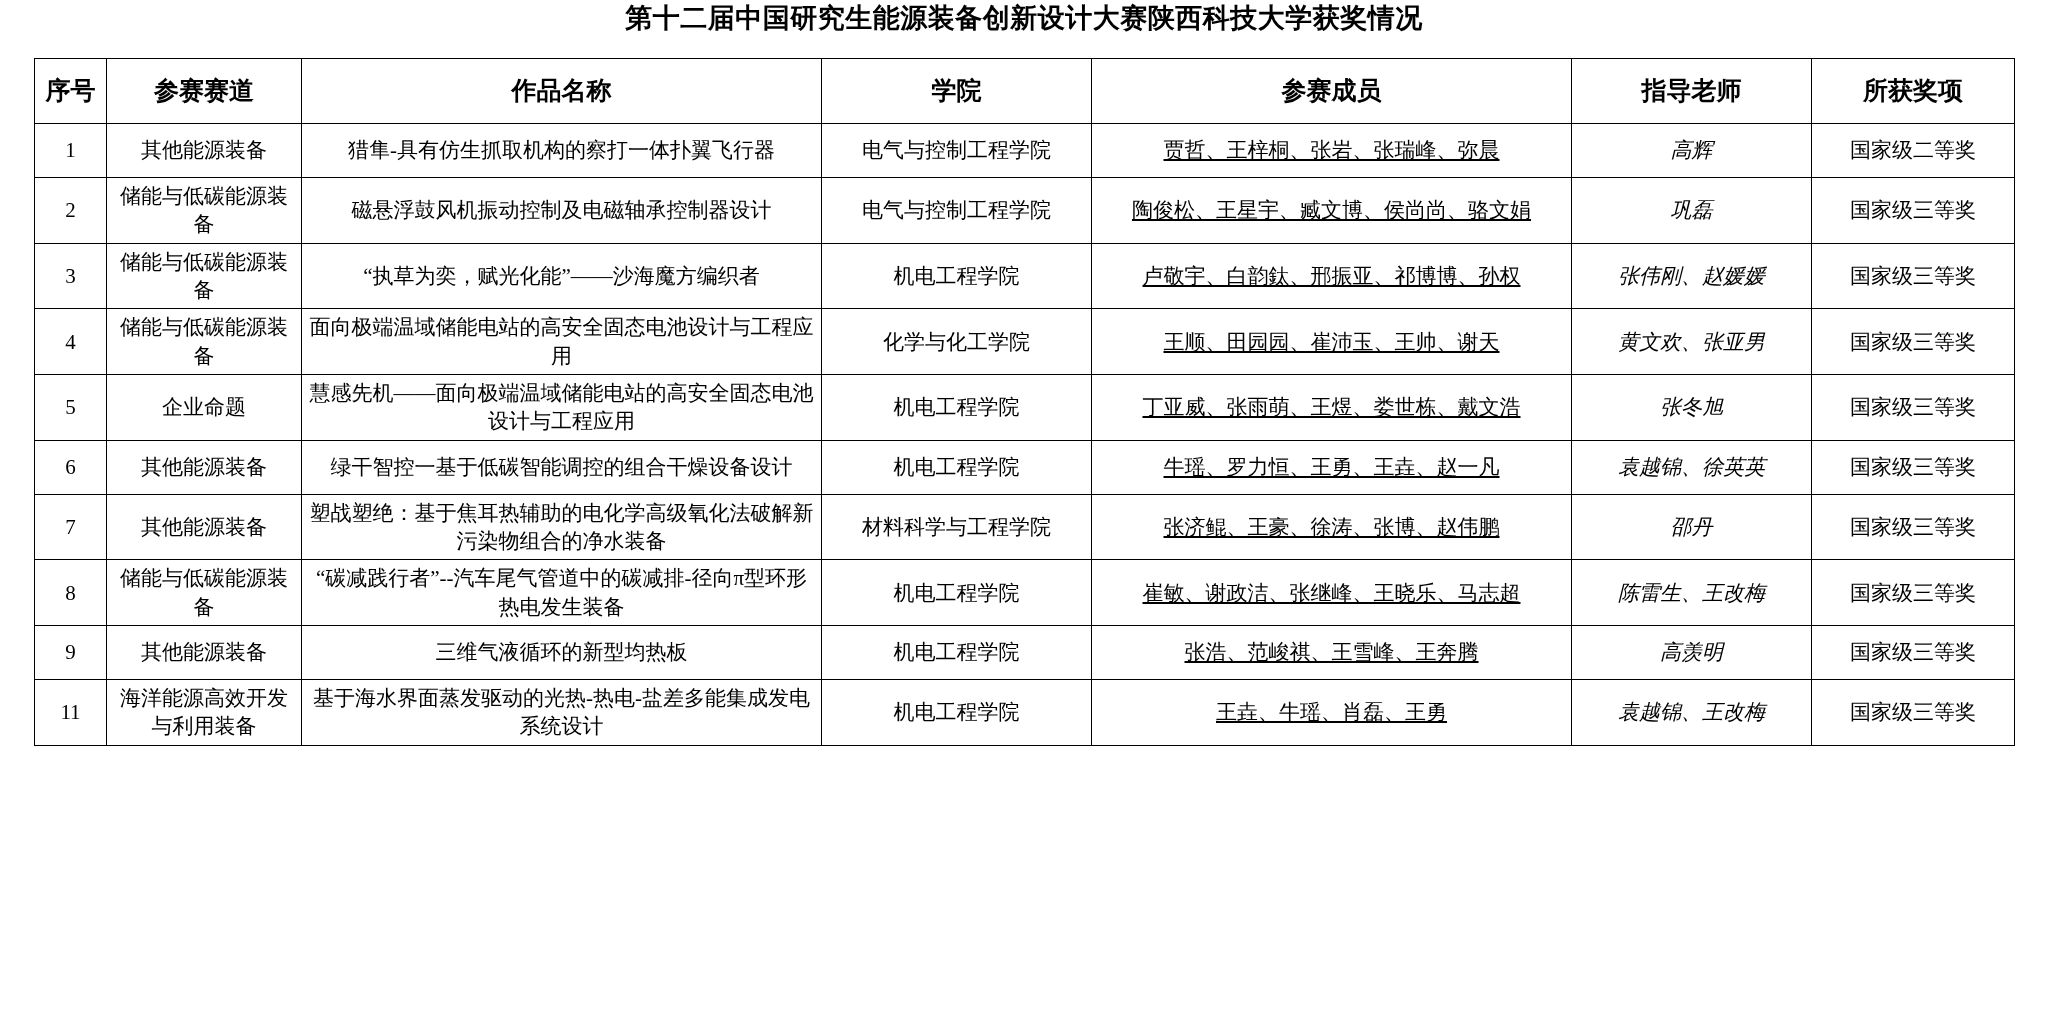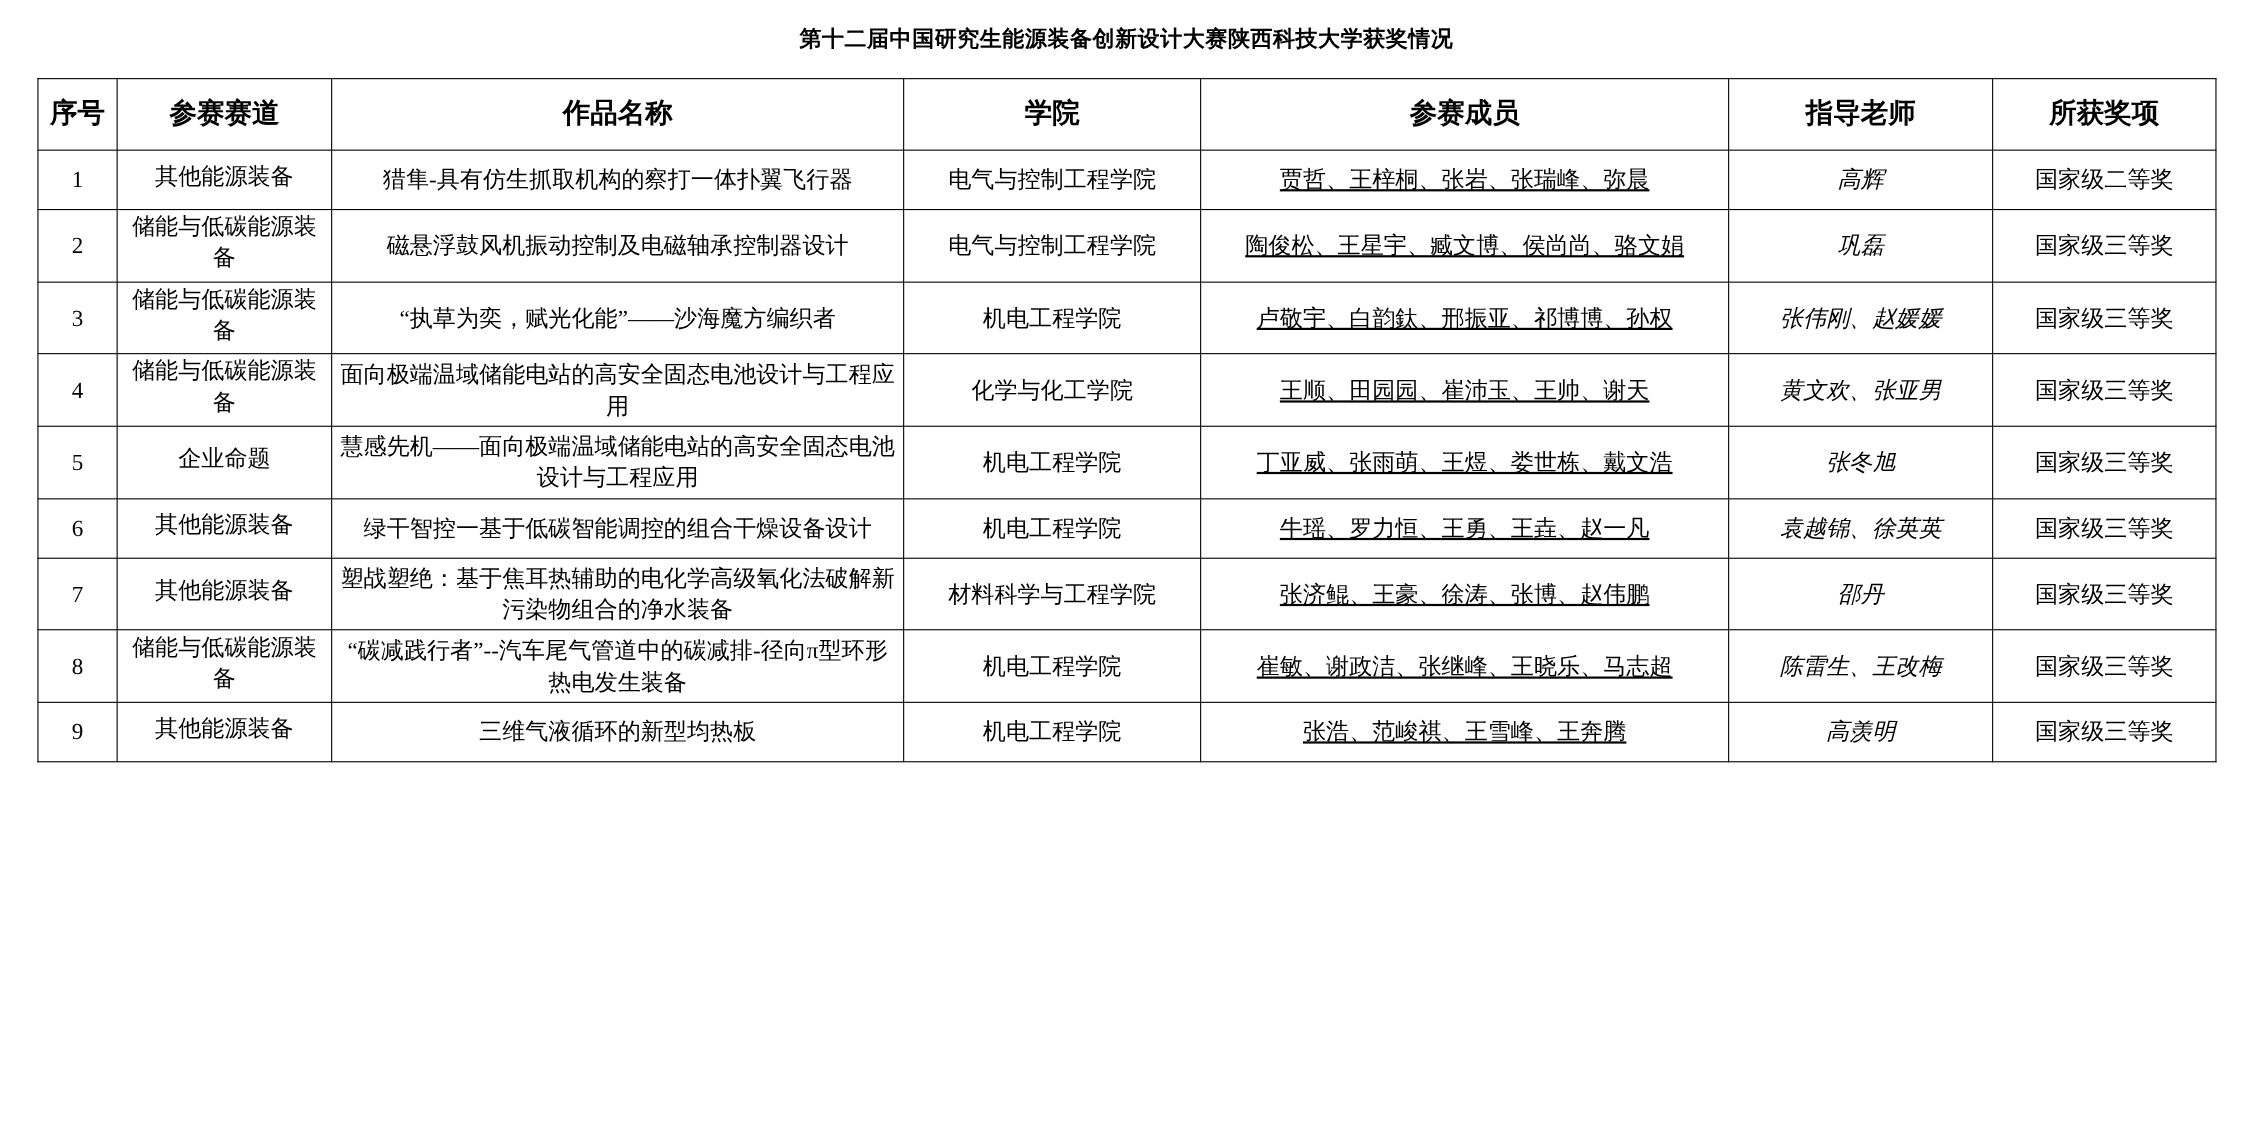--- a/index.html
+++ b/index.html
@@ -16,24 +16,23 @@
   }
   .page {
     width: 2048px;
     height: 1030px;
     box-sizing: border-box;
     padding: 0;
     position: relative;
   }
   .doc-title {
     text-align: center;
-    font-size: 20px;
+    font-size: 27px;
     font-weight: bold;
     letter-spacing: 0.5px;
-    padding-top: 22px;
     padding-bottom: 22px;
   }
   .table-wrap {
     padding: 0 34px;
   }
   table.award-table {
     border-collapse: collapse;
     width: 1980px;
     table-layout: fixed;
     margin: 0 auto;
@@ -57,21 +56,21 @@
   }
   .col-idx   { width: 72px; }
   .col-track { width: 195px; }
   .col-work  { width: 520px; }
   .col-dept  { width: 270px; }
   .col-mem   { width: 480px; }
   .col-teach { width: 240px; }
   .col-award { width: 203px; }
 
   td.cell-idx   { font-size: 22px; }
-  td.cell-track { font-size: 21px; font-family: Liberation Mono, monospace; }
+  td.cell-track { font-size: 21px; }
   td.cell-work  { font-size: 21px; }
   td.cell-dept  { font-size: 21px; }
   td.cell-mem   { font-size: 21px; text-decoration: underline; }
   td.cell-teach { font-size: 21px; font-style: italic; }
   td.cell-award { font-size: 21px; white-space: nowrap; }
   tr.data-row { height: 54px; }
 </style>
 </head>
 <body>
 
@@ -176,17 +175,26 @@
         </tr>
         <tr class="data-row">
           <td class="cell-idx">9</td>
           <td class="cell-track">其他能源装备</td>
           <td class="cell-work">三维气液循环的新型均热板</td>
           <td class="cell-dept">机电工程学院</td>
           <td class="cell-mem">张浩、范峻祺、王雪峰、王奔腾</td>
           <td class="cell-teach">高羡明</td>
           <td class="cell-award">国家级三等奖</td>
         </tr>
+        <tr class="data-row">
+          <td class="cell-idx">11</td>
+          <td class="cell-track">海洋能源高效开发与利用装备</td>
+          <td class="cell-work">基于海水界面蒸发驱动的光热-热电-盐差多能集成发电系统设计</td>
+          <td class="cell-dept">机电工程学院</td>
+          <td class="cell-mem">王垚、牛瑶、肖磊、王勇</td>
+          <td class="cell-teach">袁越锦、王改梅</td>
+          <td class="cell-award">国家级三等奖</td>
+        </tr>
       </tbody>
     </table>
   </div>
 
 </div>
 
 </body></html>

